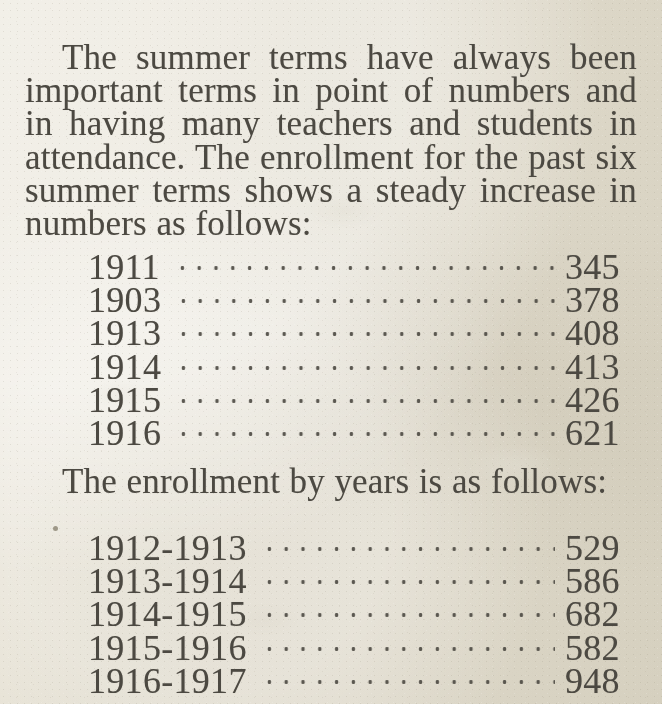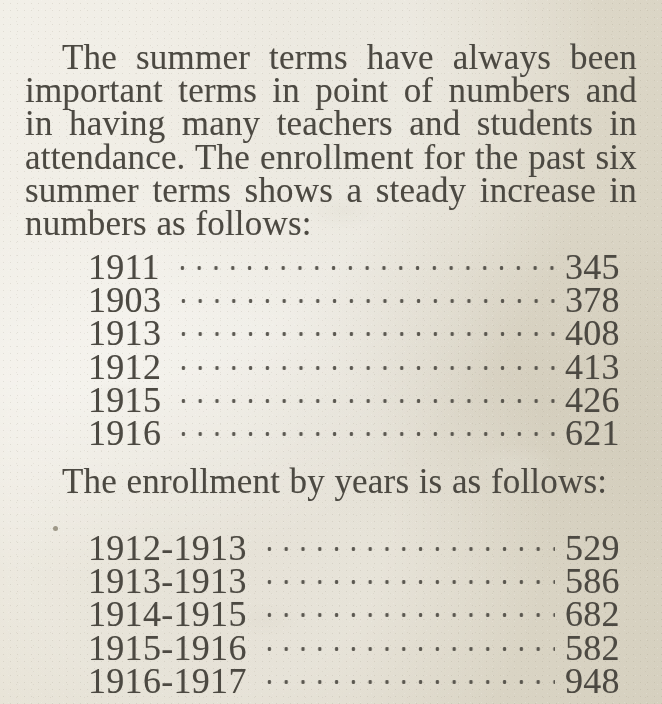--- a/index.html
+++ b/index.html
@@ -164,21 +164,21 @@
         <span class="label">1903</span>
         <span class="leader"></span>
         <span class="value">378</span>
       </div>
       <div class="row">
         <span class="label">1913</span>
         <span class="leader"></span>
         <span class="value">408</span>
       </div>
       <div class="row">
-        <span class="label">1912</span>
+        <span class="label">1914</span>
         <span class="leader"></span>
         <span class="value">413</span>
       </div>
       <div class="row">
         <span class="label">1915</span>
         <span class="leader"></span>
         <span class="value">426</span>
       </div>
       <div class="row">
         <span class="label">1916</span>
@@ -190,21 +190,21 @@
     <p class="para" id="para-two"><span class="indent"></span><span>The enrollment by years is as follows:</span></p>
 
     <div class="table" id="table-two">
       <div class="row">
         <span class="speck"></span>
         <span class="label">1912-1913</span>
         <span class="leader"></span>
         <span class="value">529</span>
       </div>
       <div class="row">
-        <span class="label">1913-1913</span>
+        <span class="label">1913-1914</span>
         <span class="leader"></span>
         <span class="value">586</span>
       </div>
       <div class="row">
         <span class="label">1914-1915</span>
         <span class="leader"></span>
         <span class="value">682</span>
       </div>
       <div class="row">
         <span class="label">1915-1916</span>

